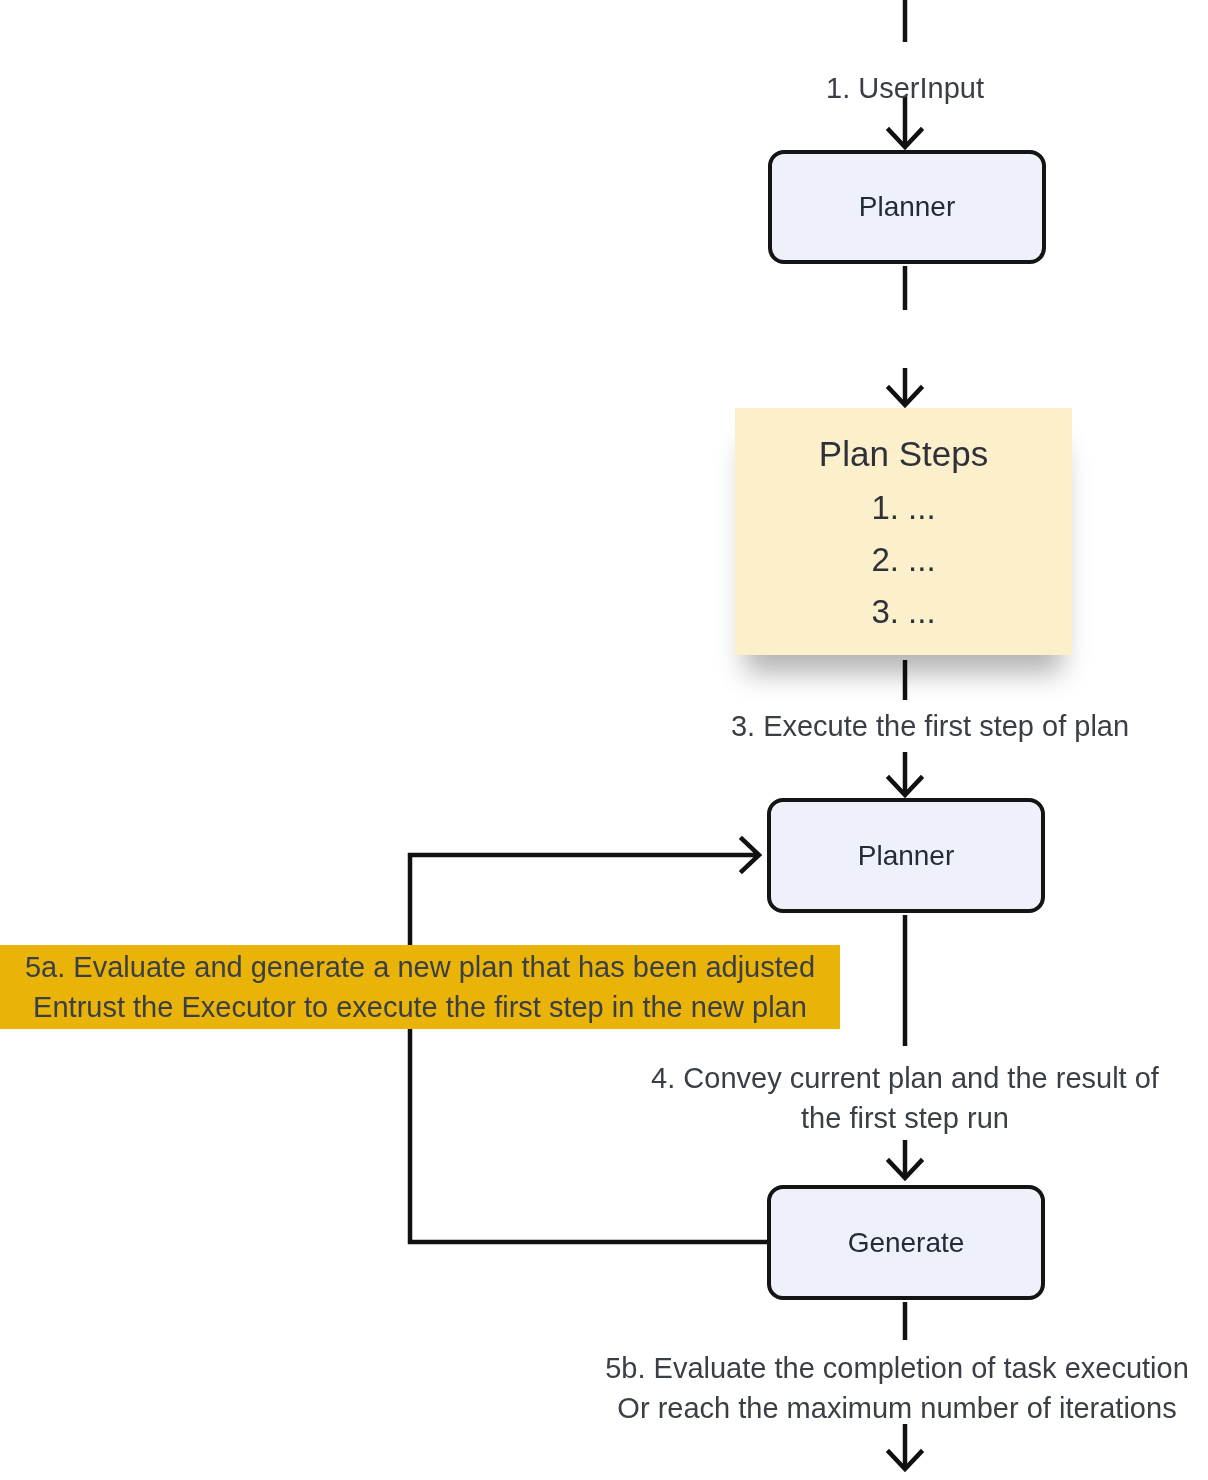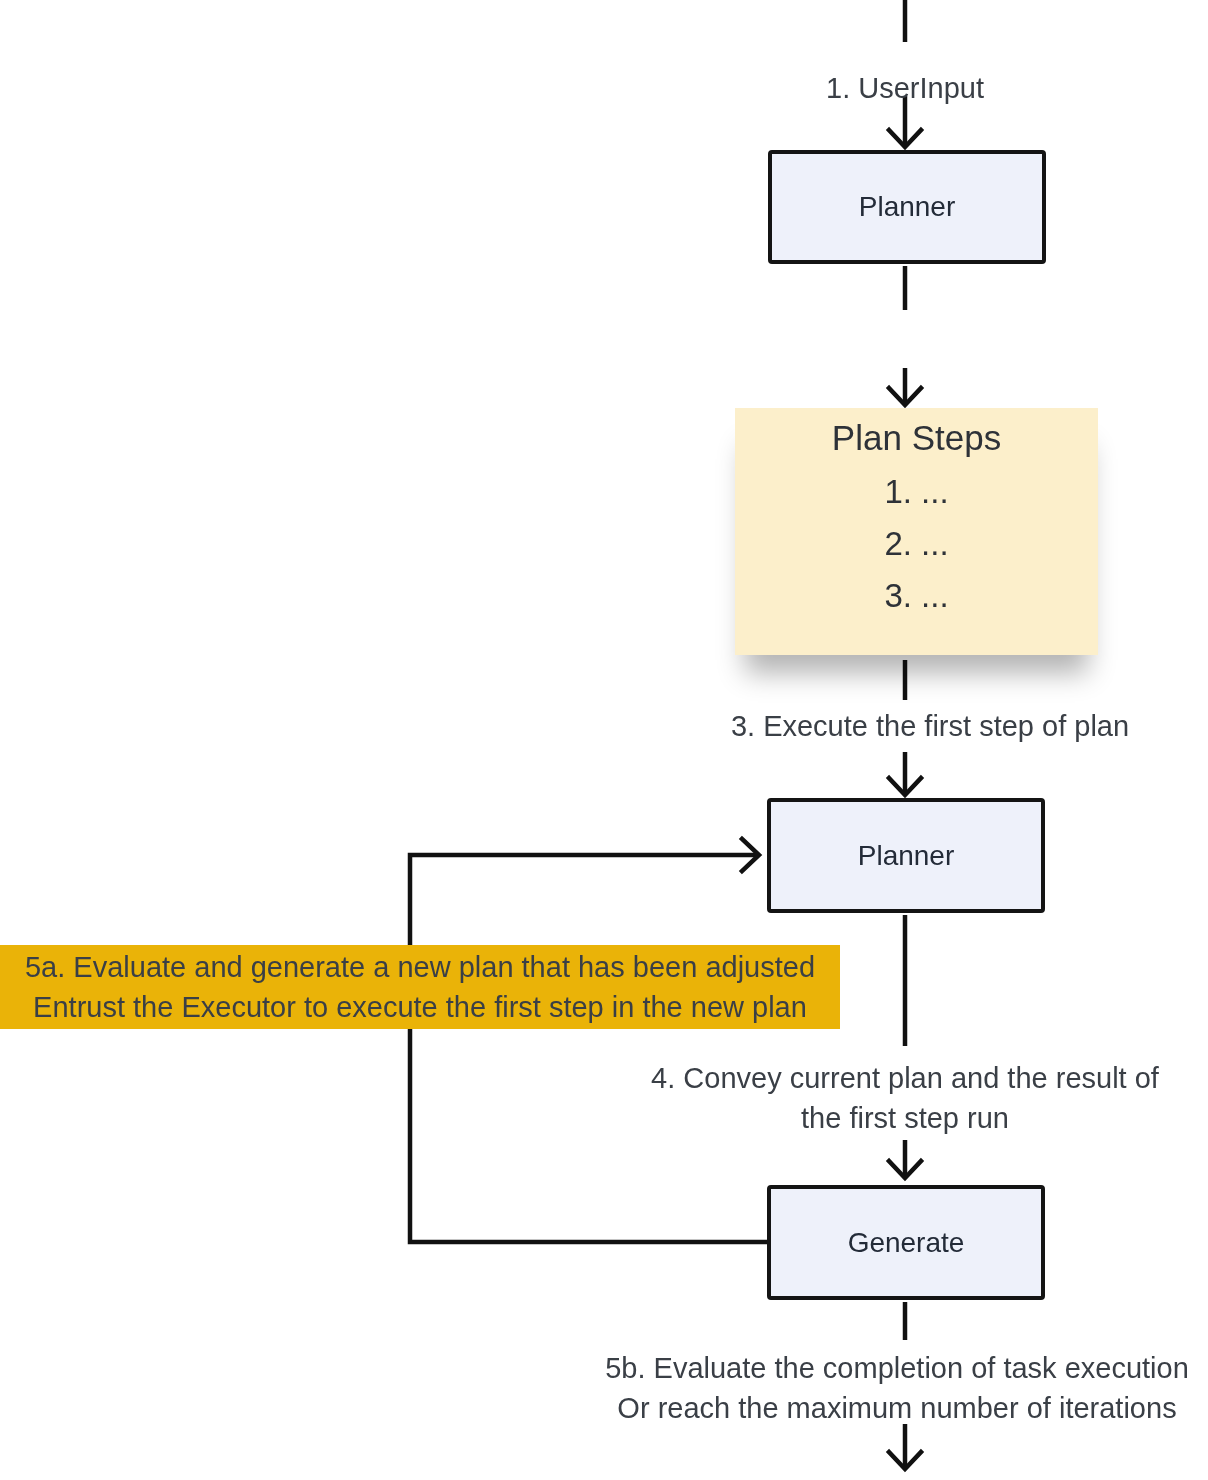--- a/index.html
+++ b/index.html
@@ -44,38 +44,38 @@
     line-height:40px;
     text-align:center;
     white-space:nowrap;
   }
   .edge-label.two-line{white-space:normal;}
   .edge-label.on-line{background:#eab308;}
   .node{
     position:absolute;
     background:var(--node-fill);
     border:4px solid var(--node-border);
-    border-radius:4px;
+    border-radius:16px;
     display:flex;
     align-items:center;
     justify-content:center;
     color:var(--node-text);
     font-size:28px;
   }
   .node-planner  {left:768px; top:150px;  width:278px; height:114px;}
   .node-executor {left:767px; top:798px;  width:278px; height:115px;}
   .node-replanner{left:767px; top:1185px; width:278px; height:115px;}
   .node-plansteps{
     position:absolute;
-    left:735px; top:408px; width:363px; height:247px;
+    left:735px; top:408px; width:337px; height:247px;
     background:var(--plan-steps-fill);
     box-shadow:0 28px 26px -10px rgba(0,0,0,0.30);
     color:#2E3238;
     text-align:center;
-    padding-top:8px;
+    padding-top:24px;
   }
   .plansteps-title{
     font-size:35px;
     line-height:44px;
     margin-bottom:6px;
   }
   .plansteps-item{
     font-size:33px;
     line-height:52px;
   }

